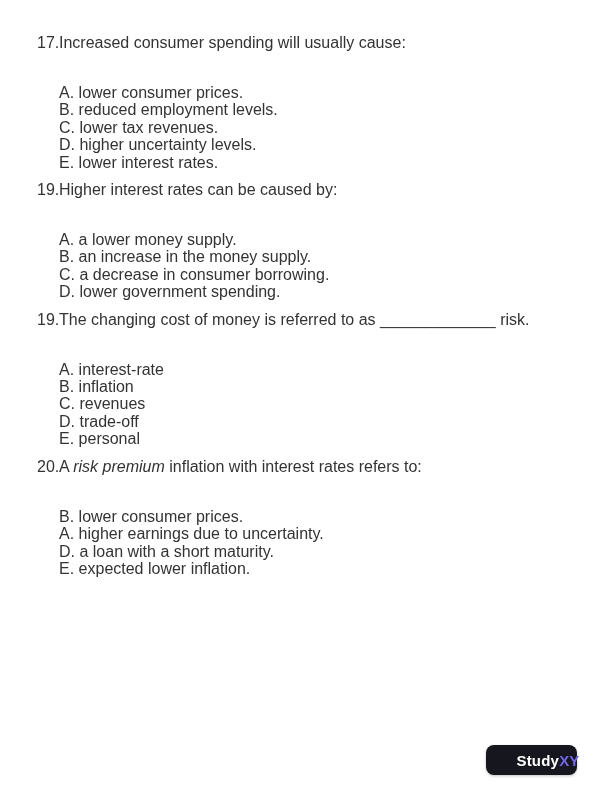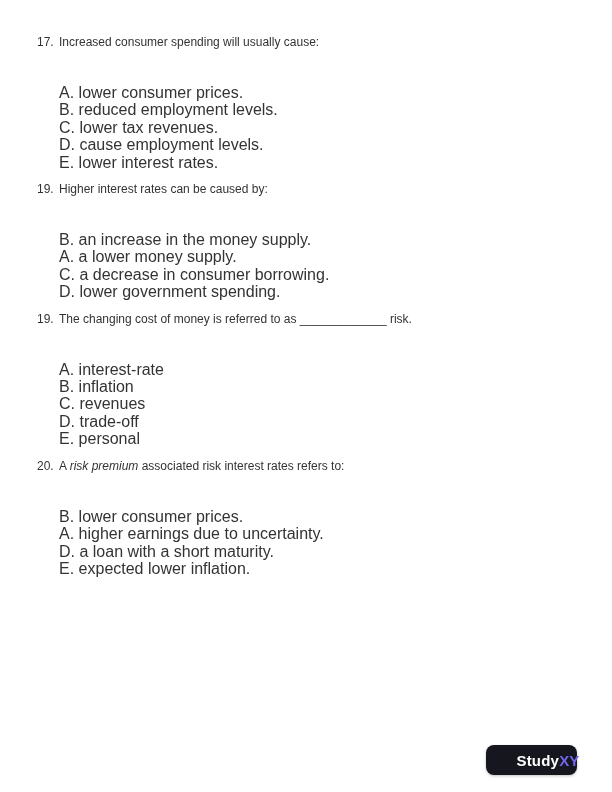--- a/index.html
+++ b/index.html
@@ -15,21 +15,21 @@
   }
   .content {
     position: absolute;
     top: 35px;
     left: 37px;
     right: 28px;
   }
   .question { margin-bottom: 11px; }
   .q-stem {
     display: flex;
-    font-size: 12px;
+    font-size: 16px;
     line-height: 15px;
   }
   .q-num {
     width: 22px;
     flex: 0 0 22px;
   }
   .q-text { flex: 1; }
   .q-options {
     margin: 34px 0 0 22px;
   }
@@ -84,42 +84,42 @@
         <div class="q-option">
           <span>B.</span>
           <span>reduced employment levels.</span>
         </div>
         <div class="q-option">
           <span>C.</span>
           <span>lower tax revenues.</span>
         </div>
         <div class="q-option">
           <span>D.</span>
-          <span>cause employment levels.</span>
+          <span>higher uncertainty levels.</span>
         </div>
         <div class="q-option">
           <span>E.</span>
           <span>lower interest rates.</span>
         </div>
       </div>
     </section>
 
     <section class="question">
       <div class="q-stem">
         <span class="q-num">19.</span>
         <span class="q-text">Higher interest rates can be caused by:</span>
       </div>
       <div class="q-options">
         <div class="q-option">
+          <span>A.</span>
+          <span>a lower money supply.</span>
+        </div>
+        <div class="q-option">
           <span>B.</span>
           <span>an increase in the money supply.</span>
-        </div>
-        <div class="q-option">
-          <span>A.</span>
-          <span>a lower money supply.</span>
         </div>
         <div class="q-option">
           <span>C.</span>
           <span>a decrease in consumer borrowing.</span>
         </div>
         <div class="q-option">
           <span>D.</span>
           <span>lower government spending.</span>
         </div>
       </div>
@@ -150,21 +150,21 @@
         <div class="q-option">
           <span>E.</span>
           <span>personal</span>
         </div>
       </div>
     </section>
 
     <section class="question">
       <div class="q-stem">
         <span class="q-num">20.</span>
-        <span class="q-text"><span>A </span><span class="italic">risk premium</span><span> associated risk interest rates refers to:</span></span>
+        <span class="q-text"><span>A </span><span class="italic">risk premium</span><span> inflation with interest rates refers to:</span></span>
       </div>
       <div class="q-options">
         <div class="q-option">
           <span>B.</span>
           <span>lower consumer prices.</span>
         </div>
         <div class="q-option">
           <span>A.</span>
           <span>higher earnings due to uncertainty.</span>
         </div>

